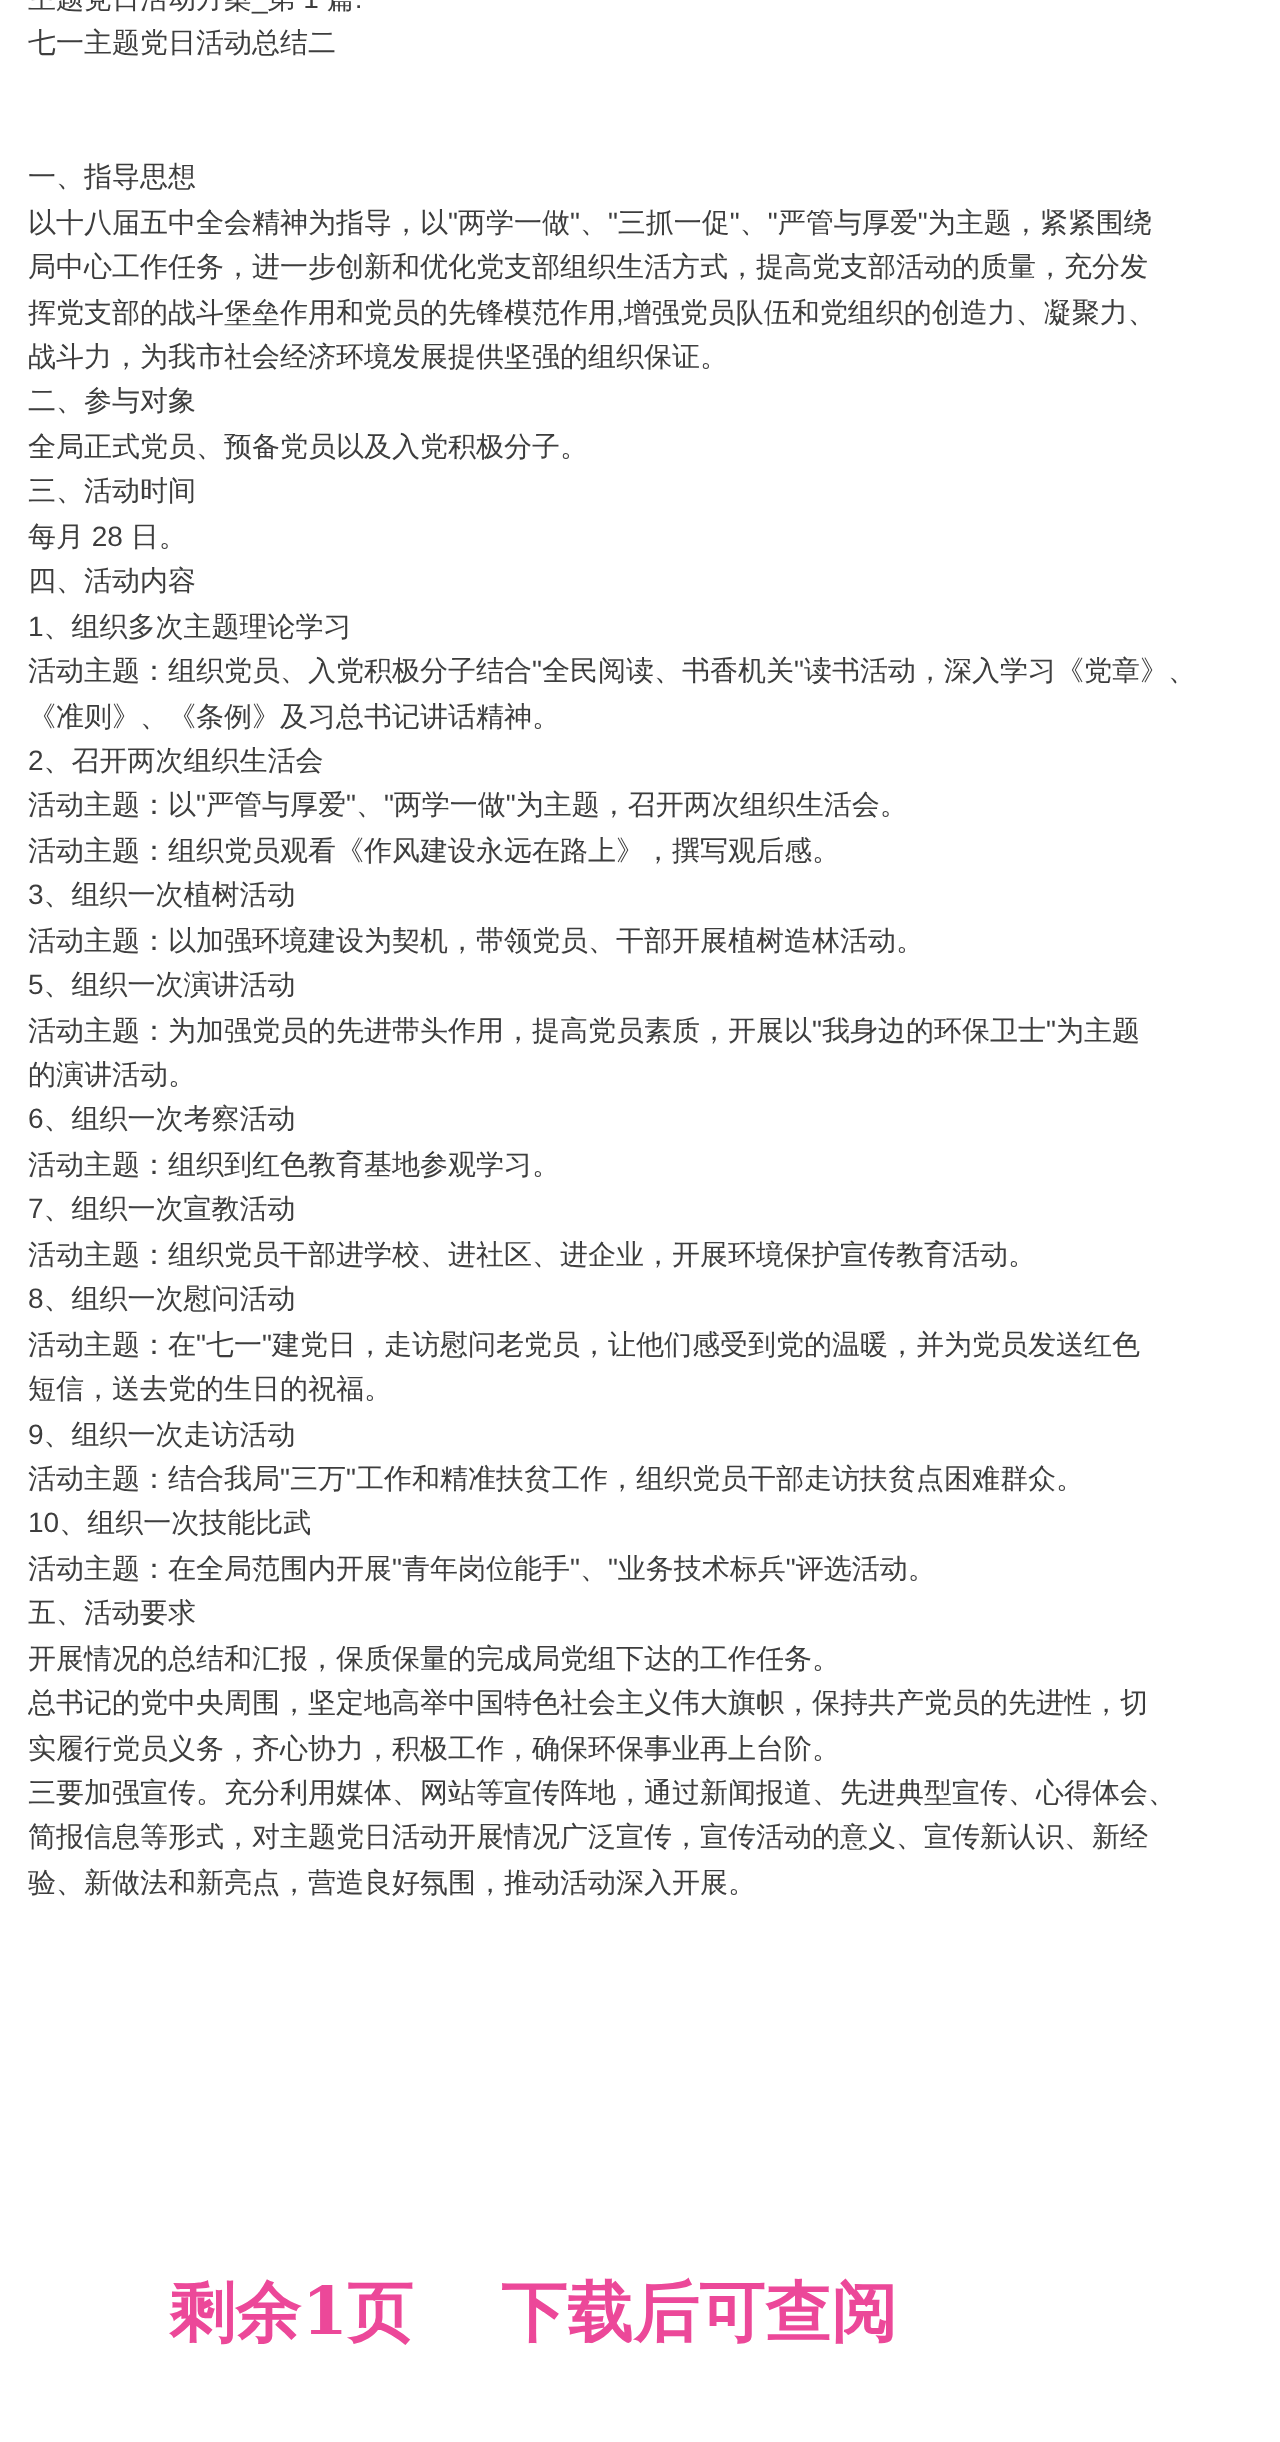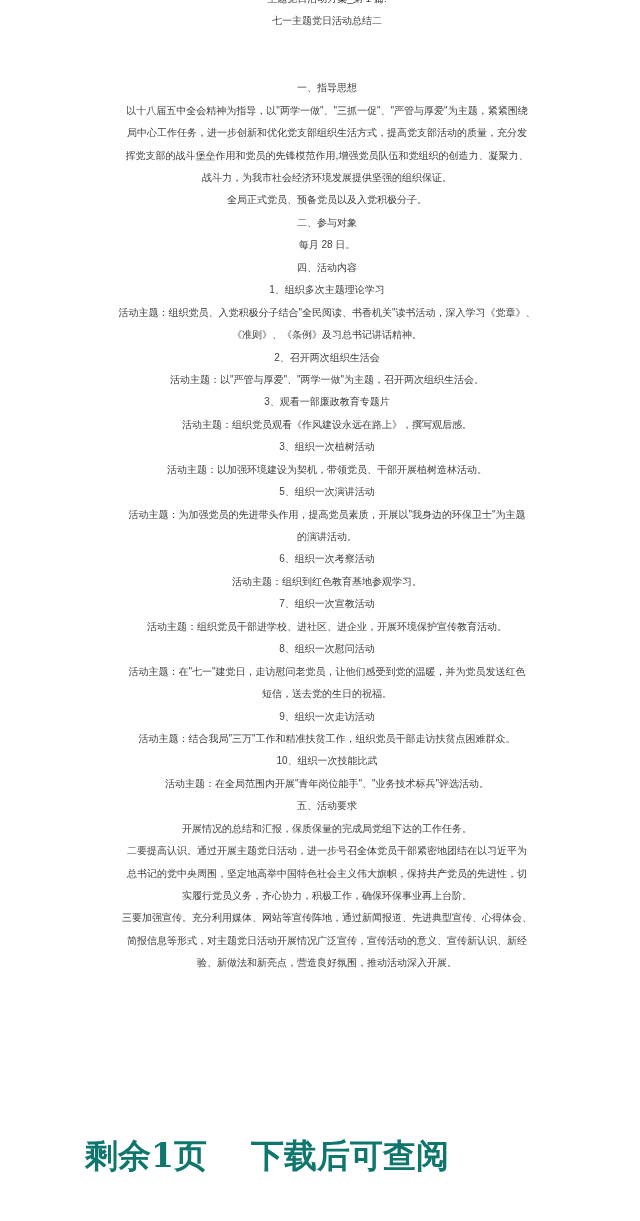--- a/index.html
+++ b/index.html
@@ -16,86 +16,84 @@
   }
   .doc {
     position: absolute;
     left: 14px;
     top: -12.5px;
     right: 0;
   }
   .line {
     height: 22.45px;
     line-height: 22.45px;
-    font-size: 10px;
+    font-size: 14px;
     color: #3d3d3d;
     white-space: nowrap;
     overflow: hidden;
-    text-align: center;
   }
   .footer {
     position: absolute;
     top: 1134px;
     left: 0;
     width: 534px;
     text-align: center;
     font-family: "DejaVu Serif", serif;
     font-weight: bold;
     font-size: 33px;
-    color: #0f766e;
+    color: #ec4899;
     white-space: nowrap;
   }
   .footer .hint {
     margin-left: 44px;
   }
 </style>
 </head>
 <body>
 
 <div class="doc">
   <div class="line">主题党日活动方案_第 1 篇:</div>
   <div>
       <div class="line">七一主题党日活动总结二</div>
       <div class="line"></div>
       <div class="line"></div>
       <div class="line">一、指导思想</div>
       <div class="line">以十八届五中全会精神为指导，以"两学一做"、"三抓一促"、"严管与厚爱"为主题，紧紧围绕</div>
       <div class="line">局中心工作任务，进一步创新和优化党支部组织生活方式，提高党支部活动的质量，充分发</div>
       <div class="line">挥党支部的战斗堡垒作用和党员的先锋模范作用,增强党员队伍和党组织的创造力、凝聚力、</div>
       <div class="line">战斗力，为我市社会经济环境发展提供坚强的组织保证。</div>
+      <div class="line">二、参与对象</div>
       <div class="line">全局正式党员、预备党员以及入党积极分子。</div>
-      <div class="line">二、参与对象</div>
+      <div class="line">三、活动时间</div>
       <div class="line">每月 28 日。</div>
       <div class="line">四、活动内容</div>
       <div class="line">1、组织多次主题理论学习</div>
       <div class="line">活动主题：组织党员、入党积极分子结合"全民阅读、书香机关"读书活动，深入学习《党章》、</div>
       <div class="line">《准则》、《条例》及习总书记讲话精神。</div>
       <div class="line">2、召开两次组织生活会</div>
       <div class="line">活动主题：以"严管与厚爱"、"两学一做"为主题，召开两次组织生活会。</div>
-      <div class="line">3、观看一部廉政教育专题片</div>
       <div class="line">活动主题：组织党员观看《作风建设永远在路上》，撰写观后感。</div>
       <div class="line">3、组织一次植树活动</div>
       <div class="line">活动主题：以加强环境建设为契机，带领党员、干部开展植树造林活动。</div>
       <div class="line">5、组织一次演讲活动</div>
       <div class="line">活动主题：为加强党员的先进带头作用，提高党员素质，开展以"我身边的环保卫士"为主题</div>
       <div class="line">的演讲活动。</div>
       <div class="line">6、组织一次考察活动</div>
       <div class="line">活动主题：组织到红色教育基地参观学习。</div>
       <div class="line">7、组织一次宣教活动</div>
       <div class="line">活动主题：组织党员干部进学校、进社区、进企业，开展环境保护宣传教育活动。</div>
       <div class="line">8、组织一次慰问活动</div>
       <div class="line">活动主题：在"七一"建党日，走访慰问老党员，让他们感受到党的温暖，并为党员发送红色</div>
       <div class="line">短信，送去党的生日的祝福。</div>
       <div class="line">9、组织一次走访活动</div>
       <div class="line">活动主题：结合我局"三万"工作和精准扶贫工作，组织党员干部走访扶贫点困难群众。</div>
       <div class="line">10、组织一次技能比武</div>
       <div class="line">活动主题：在全局范围内开展"青年岗位能手"、"业务技术标兵"评选活动。</div>
       <div class="line">五、活动要求</div>
       <div class="line">开展情况的总结和汇报，保质保量的完成局党组下达的工作任务。</div>
-      <div class="line">二要提高认识。通过开展主题党日活动，进一步号召全体党员干部紧密地团结在以习近平为</div>
       <div class="line">总书记的党中央周围，坚定地高举中国特色社会主义伟大旗帜，保持共产党员的先进性，切</div>
       <div class="line">实履行党员义务，齐心协力，积极工作，确保环保事业再上台阶。</div>
       <div class="line">三要加强宣传。充分利用媒体、网站等宣传阵地，通过新闻报道、先进典型宣传、心得体会、</div>
       <div class="line">简报信息等形式，对主题党日活动开展情况广泛宣传，宣传活动的意义、宣传新认识、新经</div>
       <div class="line">验、新做法和新亮点，营造良好氛围，推动活动深入开展。</div>
     </div>
 </div>
 
 <div class="footer">
   <span>剩余1页</span><span class="hint">下载后可查阅</span>

